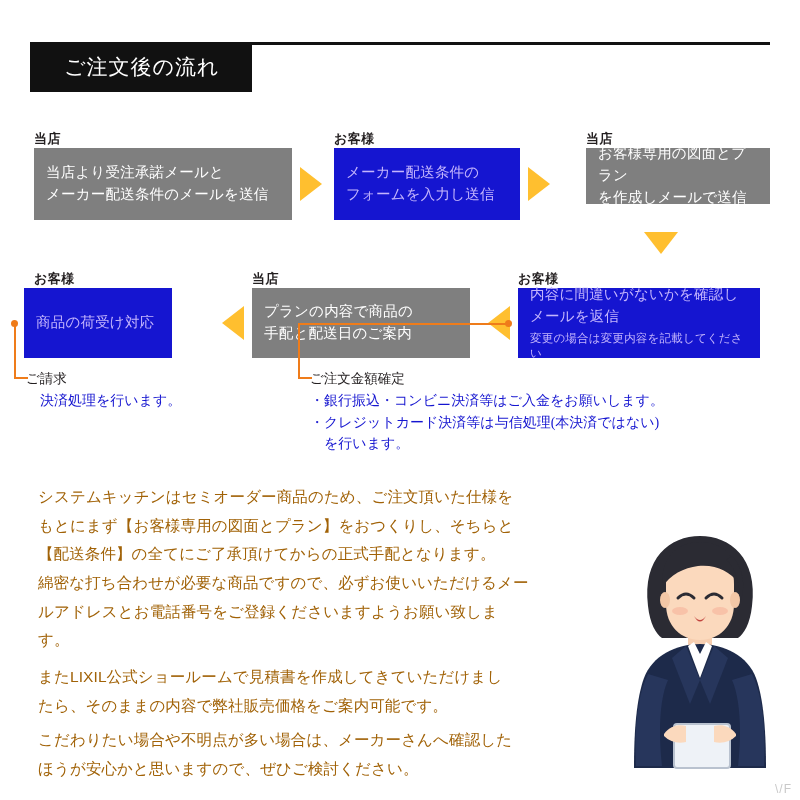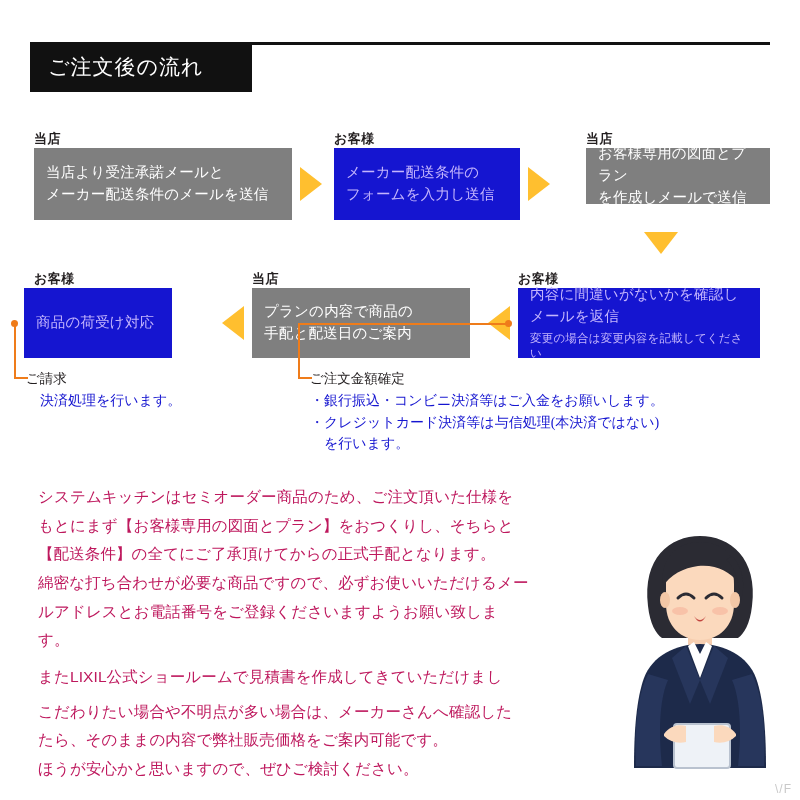--- a/index.html
+++ b/index.html
@@ -32,21 +32,21 @@
   }
   .title-box {
     position: absolute;
     left: 30px;
     top: 42px;
     width: 222px;
     height: 50px;
     background: #111111;
     display: flex;
     align-items: center;
-    padding-left: 18px;
+    padding-left: 34px;
     box-sizing: border-box;
   }
   .title-box span {
     color: #ffffff;
     font-size: 21px;
     letter-spacing: 1px;
   }
 
   
   .cap {
@@ -133,21 +133,21 @@
   }
 
   
   .body-text {
     position: absolute;
     left: 38px;
     top: 484px;
     width: 600px;
     font-size: 15.5px;
     line-height: 1.72;
-    color: #be185d;
+    color: #a16207;
     letter-spacing: .1px;
   }
   .body-text p {
     margin: 0 0 2px 0;
   }
 
   
   .illus {
     position: absolute;
     left: 612px;
@@ -250,22 +250,22 @@
   </div>
 
   <div class="body-text">
     <p>システムキッチンはセミオーダー商品のため、ご注文頂いた仕様を</p>
     <p>もとにまず【お客様専用の図面とプラン】をおつくりし、そちらと</p>
     <p>【配送条件】の全てにご了承頂けてからの正式手配となります。</p>
     <p>綿密な打ち合わせが必要な商品ですので、必ずお使いいただけるメー</p>
     <p>ルアドレスとお電話番号をご登録くださいますようお願い致しま</p>
     <p>す。</p>
     <p style="margin-top:10px;">またLIXIL公式ショールームで見積書を作成してきていただけまし</p>
+    <p>たら、そのままの内容で弊社販売価格をご案内可能です。</p>
     <p style="margin-top:8px;">こだわりたい場合や不明点が多い場合は、メーカーさんへ確認した</p>
-    <p>たら、そのままの内容で弊社販売価格をご案内可能です。</p>
     <p>ほうが安心かと思いますので、ぜひご検討ください。</p>
   </div>
 
   <div class="illus">
     <svg width="176" height="250" viewBox="0 0 176 250" xmlns="http://www.w3.org/2000/svg">
 
       <path d="M36 78 C30 30 58 8 88 8 C118 8 146 30 140 78 C138 96 132 106 126 110 L50 110 C44 106 38 96 36 78 Z" fill="#2b2b33"></path>
 
       <rect x="76" y="98" width="24" height="22" fill="#f6ceb0"></rect>
 

